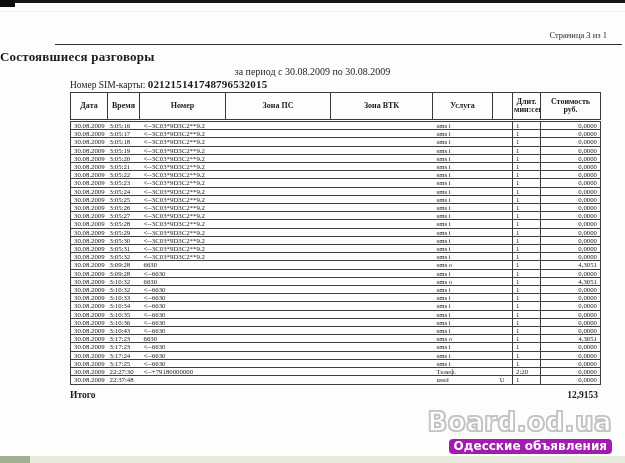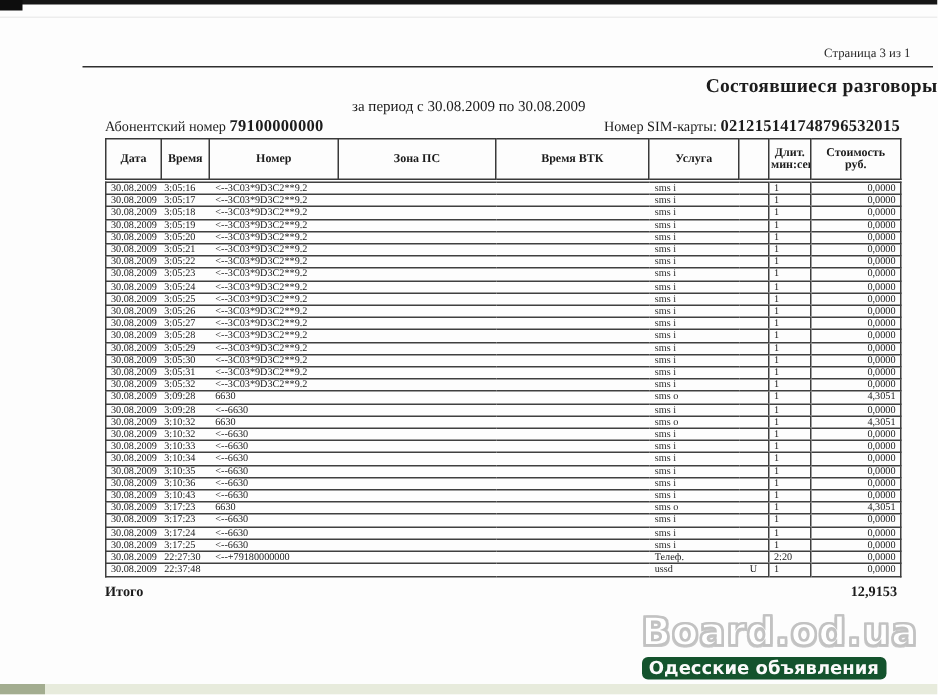--- a/index.html
+++ b/index.html
@@ -11,21 +11,21 @@
     position:relative;
     overflow:hidden;
   }
   .topbar { position:absolute; top:0; left:0; width:625px; height:3px; background:#161616; }
   .topbar-block { position:absolute; top:0; left:0; width:15px; height:7px; background:#0d0d0d; }
   .faint-line { position:absolute; top:11px; left:0; width:625px; height:1px; background:#ededed; }
 
   .page-label { position:absolute; top:30px; right:18px; font-size:8.5px; color:#2a2a2a; }
   .top-rule { position:absolute; top:44px; left:55px; width:567px; height:0; border-top:1px solid #2f2f2f; }
 
-  .doc-title { position:absolute; top:49px; left:0; width:625px; text-align:right;
+  .doc-title { position:absolute; top:49px; left:0; width:625px; text-align:left;
                font-weight:bold; font-size:13px; letter-spacing:0.2px; }
   .doc-subtitle { position:absolute; top:66px; left:0; width:625px; text-align:center; font-size:10px; }
 
   .sub-line { position:absolute; top:78px; left:70px; width:530px;
               display:flex; justify-content:space-between; align-items:baseline; font-size:9.5px; }
   .sub-line b { font-size:11px; letter-spacing:0.2px; }
 
   table { border-collapse:collapse; table-layout:fixed;padding-left:19px; }
   .hdr-table { position:absolute; top:92px; left:70px; width:530px; }
   .hdr-table th {
@@ -40,53 +40,49 @@
   }
   .rows-table td.first { border-left:1px solid #3f3f3f; padding-left:3px; }
   .rows-table td.last  { border-right:1px solid #3f3f3f; }
   .rows-table td.vline { border-left:1px solid #3f3f3f; }
   .al-l { text-align:left; }  .al-c { text-align:center; }  .al-r { text-align:right; padding-right:3px !important; }
   .pad4 { padding-left:4px !important; }  .pad3 { padding-left:3px !important; }
 
   .total-line { position:absolute; top:390px; left:70px; width:528px;
                 display:flex; justify-content:space-between; font-weight:bold; font-size:9.5px; }
 
-  .watermark { position:absolute; right:13px; bottom:9px; }
+  .watermark { position:absolute; right:13px; bottom:9px; text-align:right; }
   .wm-title {
     font-family:"DejaVu Sans", sans-serif; font-weight:bold; font-size:26px; line-height:28px;
     color:#ffffff; letter-spacing:0.5px;
     -webkit-text-stroke:1.5px #c2c2c2;
     text-shadow:-1px -1px 0 #c8c8c8, 1px -1px 0 #c8c8c8, -1px 1px 0 #c8c8c8, 1px 1px 0 #c8c8c8;
   }
   .wm-sub {
     display:inline-block; margin-top:1px;
     font-family:"DejaVu Sans", sans-serif; font-weight:bold; font-size:12px; line-height:15px;
-    color:#fafafa; background:#14532d; border-radius:4px; padding:0 5px;
+    color:#fafafa; background:#a21caf; border-radius:4px; padding:0 5px;
   }
   .bottombar { position:absolute; bottom:0; left:0; width:625px; height:7px; background:#e7ebdc; }
   .bottombar-block { position:absolute; bottom:0; left:0; width:30px; height:7px; background:#a3ad90; }
 </style>
 </head>
 <body>
 
 <div class="topbar"></div>
 <div class="topbar-block"></div>
 <div class="faint-line"></div>
 
 <div class="page-label">Страница 3 из 1</div>
 <div class="top-rule"></div>
 
 <div class="doc-title">Состоявшиеся разговоры</div>
 <div class="doc-subtitle">за период с 30.08.2009 по 30.08.2009</div>
 
 <div class="sub-line">
-  <span>
-    <span>Абонентский номер</span>
-    <b>79100000000</b>
-  </span>
   <span>
     <span>Номер SIM-карты:</span>
     <b>021215141748796532015</b>
   </span>
 </div>
 
 <table class="hdr-table">
   <colgroup>
     <col style="width:37px">
       <col style="width:32px">
@@ -97,21 +93,21 @@
     <col style="width:20px">
       <col style="width:28px">
       <col style="width:60px">
   </colgroup>
   <tbody>
       <tr id="hdr-row">
         <th>Дата</th>
         <th>Время</th>
         <th>Номер</th>
         <th>Зона ПС</th>
-        <th>Время ВТК</th>
+        <th>Зона ВТК</th>
         <th>Услуга</th>
         <th></th>
         <th>Длит.<br>мин:сек</th>
         <th>Стоимость<br>руб.</th>
       </tr>
 </tbody>
   </table>
 
 <table class="rows-table">
   <colgroup>

